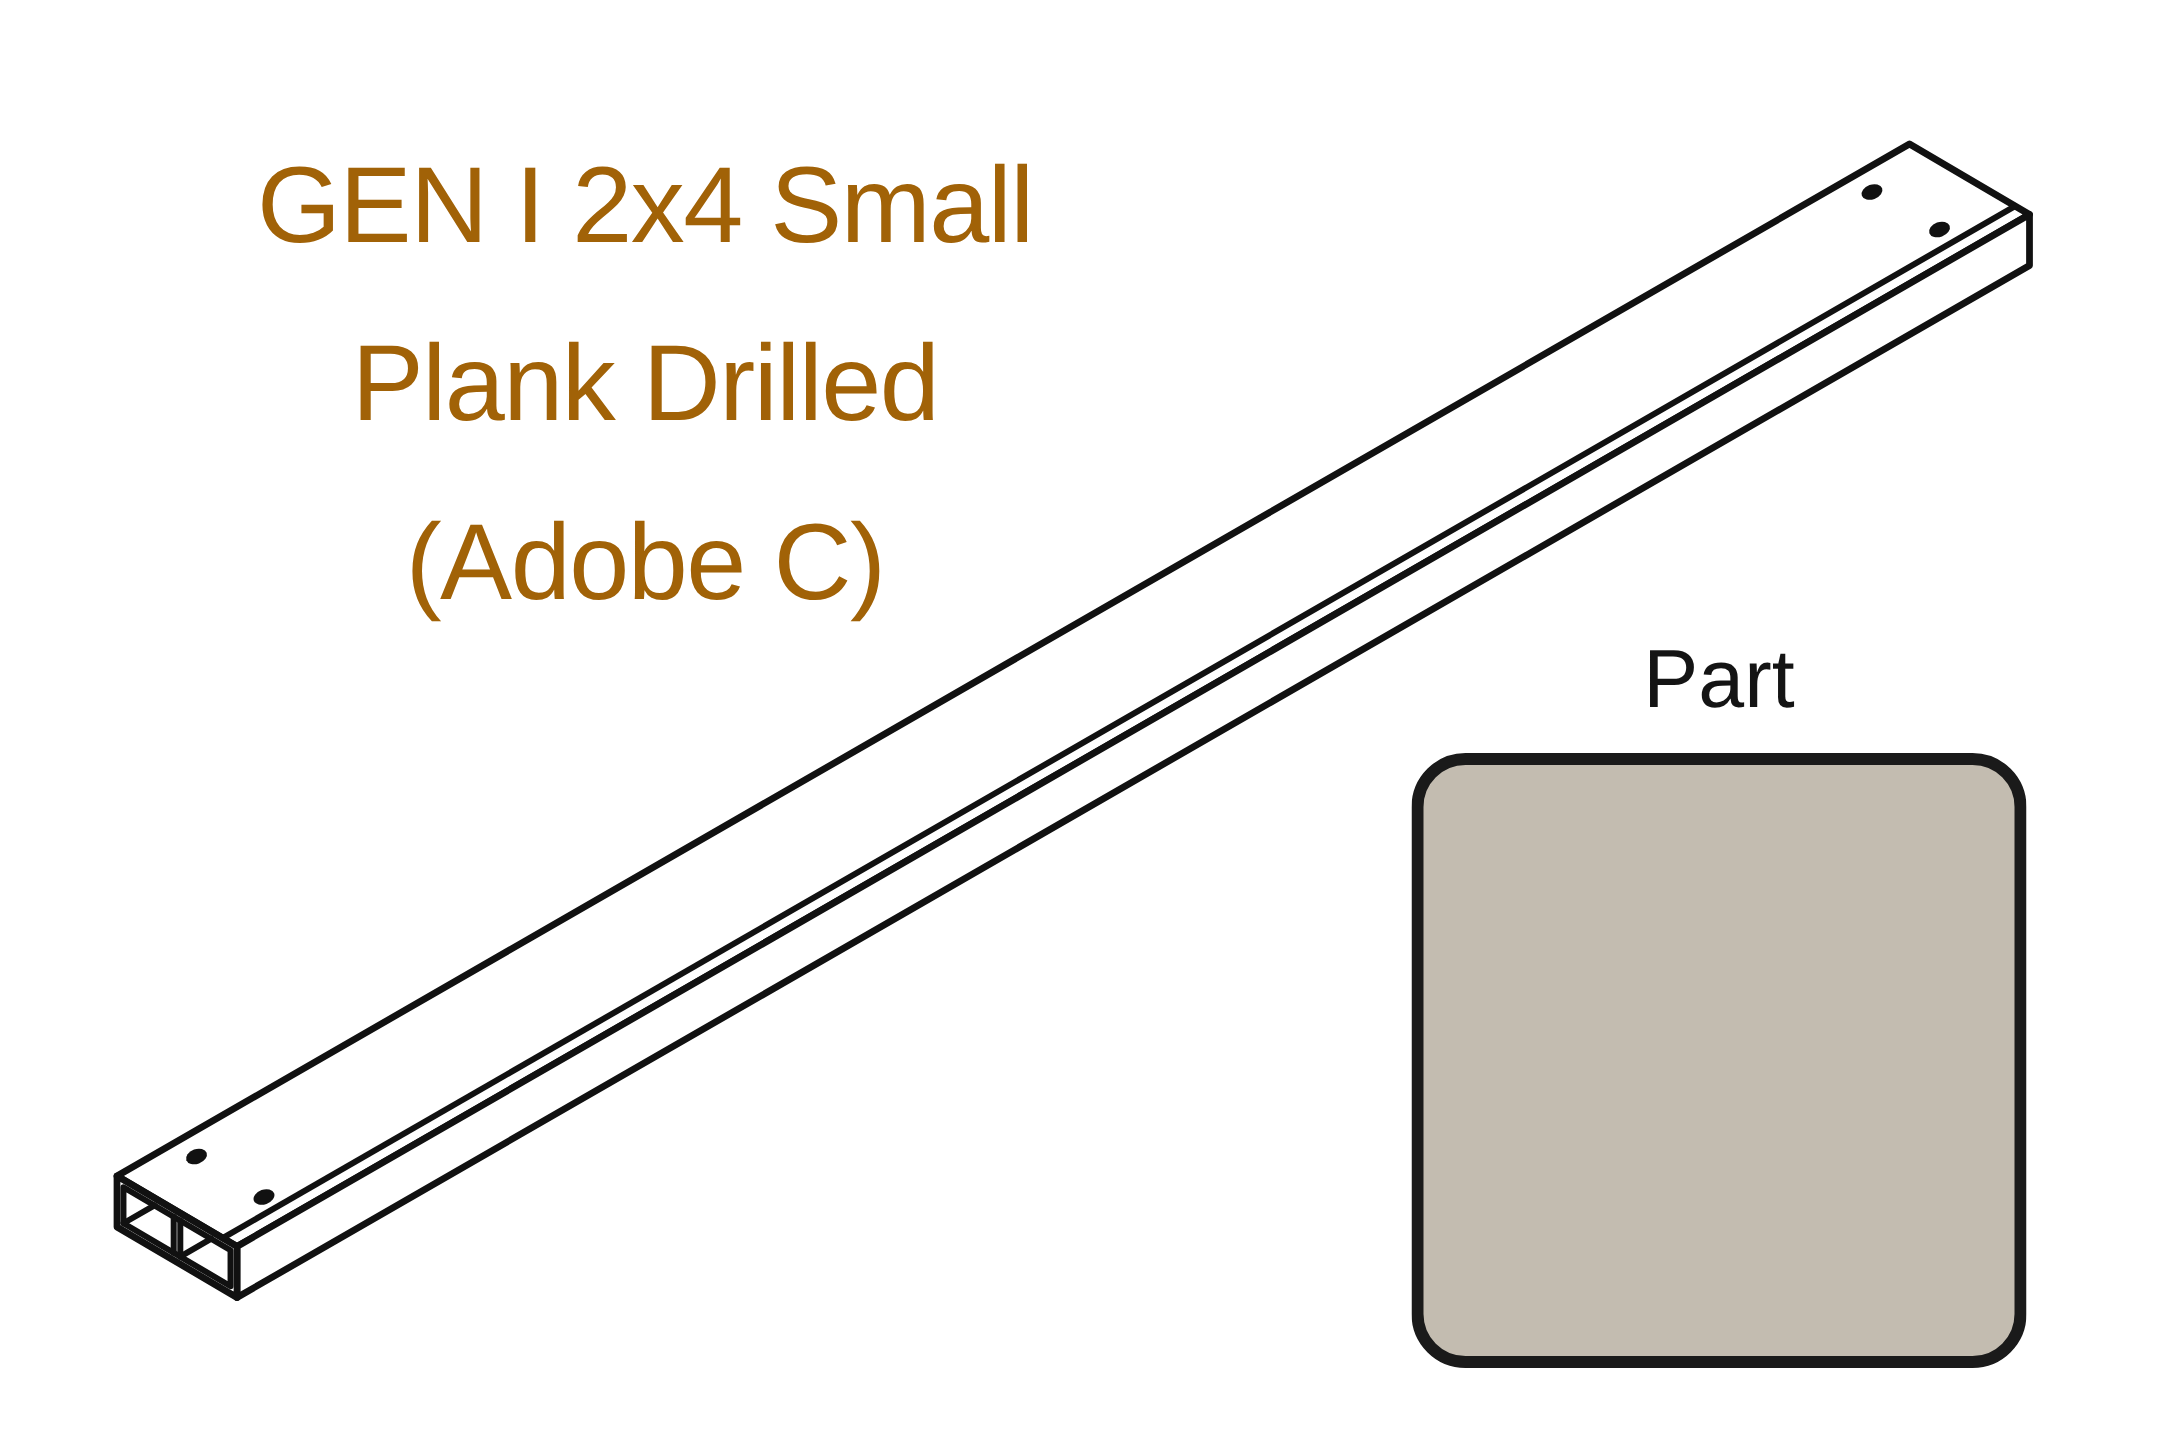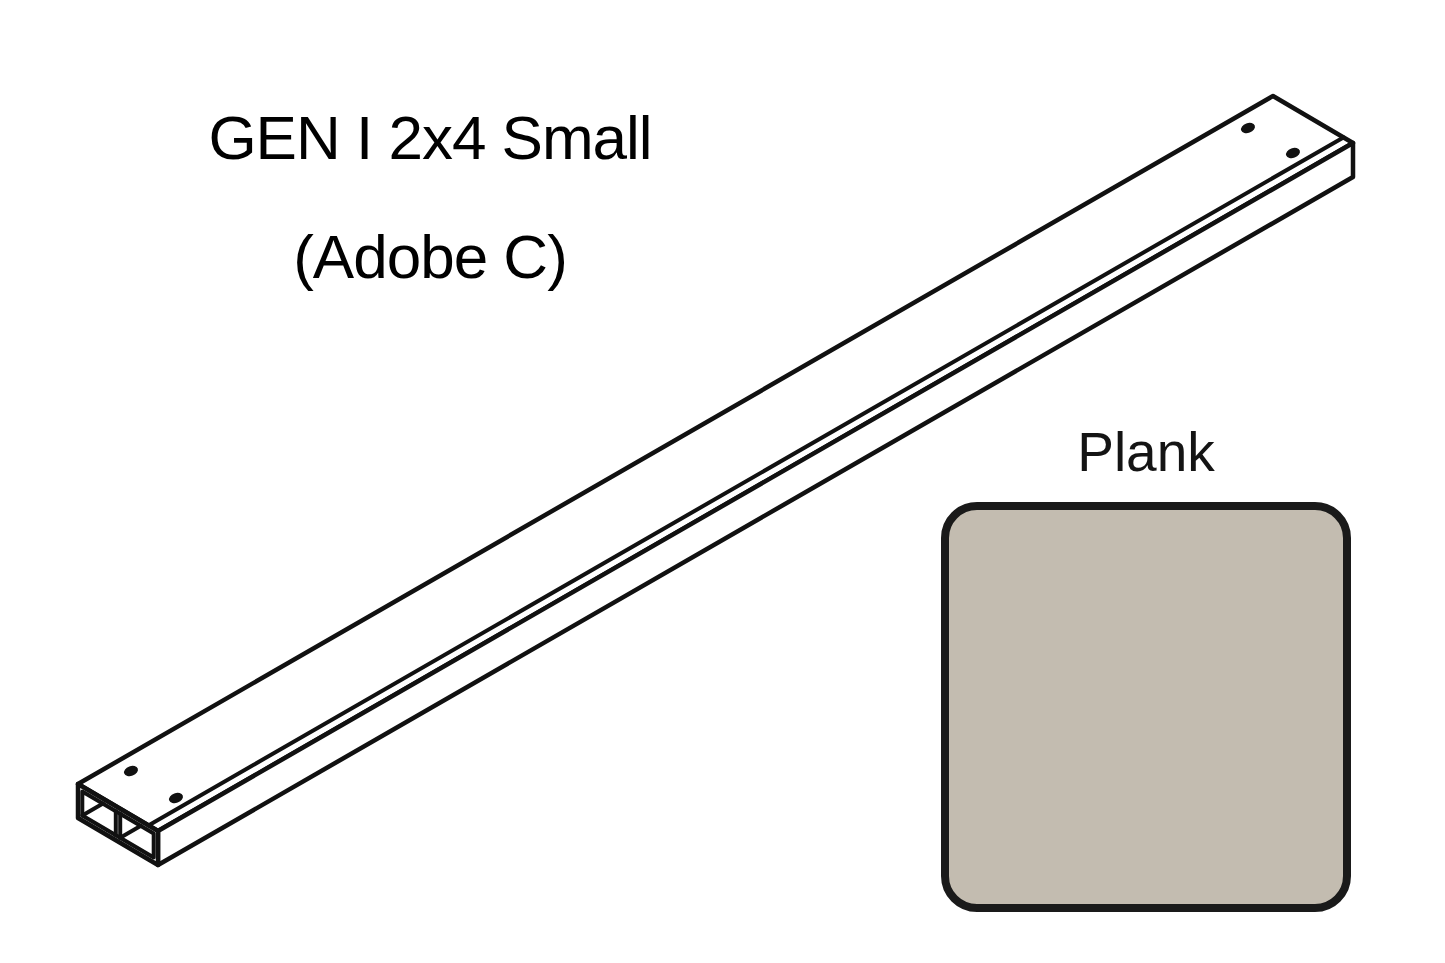--- a/index.html
+++ b/index.html
@@ -14,25 +14,25 @@
     height: 963px;
     background: #ffffff;
     overflow: hidden;
   }
   .product-title {
     position: absolute;
     left: 60px;
     top: 78px;
     width: 740px;
     text-align: center;
-    font-size: 62px;
+    font-size: 72px;
     line-height: 119px;
     font-weight: 400;
     letter-spacing: -1px;
-    color: #000000;
+    color: #a16207;
   }
   .product-title .t-line {
     display: block;
     white-space: nowrap;
   }
   .drawing-svg {
     position: absolute;
     left: 0;
     top: 0;
     width: 1445px;
@@ -57,20 +57,21 @@
     height: 410px;
   }
 </style>
 </head>
 <body>
 
 <div class="page">
 
   <div class="product-title">
     <span class="t-line">GEN I 2x4 Small</span>
+    <span class="t-line">Plank Drilled</span>
     <span class="t-line">(Adobe C)</span>
   </div>
 
   <svg class="drawing-svg" viewBox="0 0 1445 963" aria-hidden="true">
     <g fill="none" stroke-width="4.5" stroke-linecap="round" stroke-linejoin="round" stroke="#111111">
 
       <path d="M78,784 L1273,96 L1353,143 L158,831 Z" fill="#ffffff"></path>
 
       <path d="M158,831 L1353,143 L1353,177 L158,865 Z" fill="#ffffff"></path>
 
@@ -87,19 +88,19 @@
       <path d="M120.2,837.7 L140.9,825.8" stroke-width="4"></path>
     </g>
     <g stroke="none" fill="#111111">
       <ellipse cx="131" cy="771" rx="7.2" ry="4.9" transform="rotate(-20 131 771)"></ellipse>
       <ellipse cx="176" cy="798" rx="7.2" ry="4.9" transform="rotate(-20 176 798)"></ellipse>
       <ellipse cx="1248" cy="128" rx="7.2" ry="4.9" transform="rotate(-20 1248 128)"></ellipse>
       <ellipse cx="1293" cy="153" rx="7.2" ry="4.9" transform="rotate(-20 1293 153)"></ellipse>
     </g>
   </svg>
 
-  <div class="swatch-label">Plank</div>
+  <div class="swatch-label">Part</div>
 
   <svg class="swatch-svg" viewBox="0 0 410 410" aria-hidden="true">
     <rect x="4" y="4" width="402" height="402" rx="32" ry="32" stroke="#1a1a1a" stroke-width="8" fill="#c3bcb0"></rect>
   </svg>
 
 </div>
 
 </body></html>

